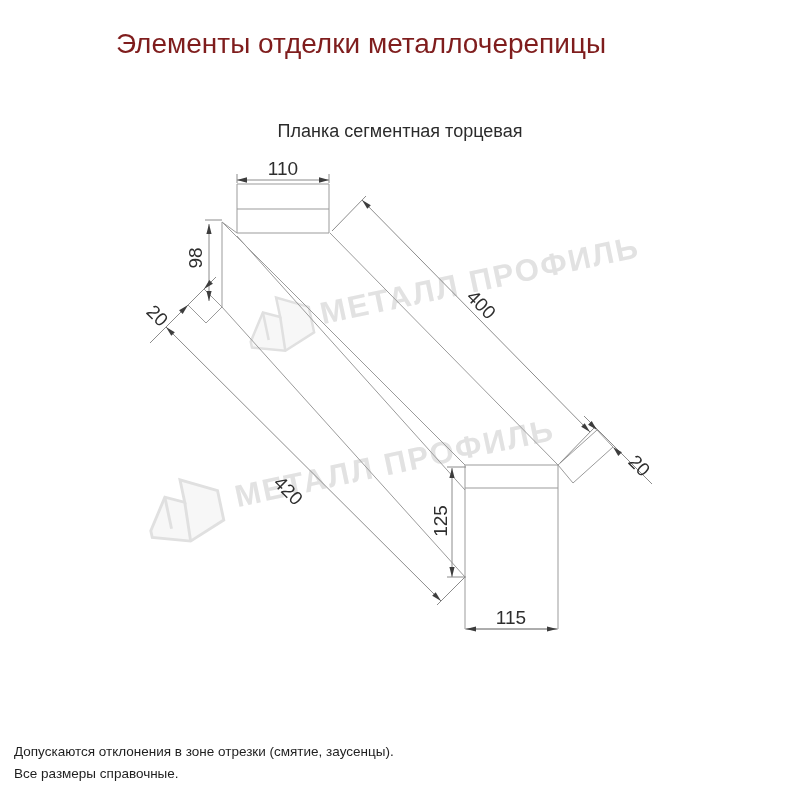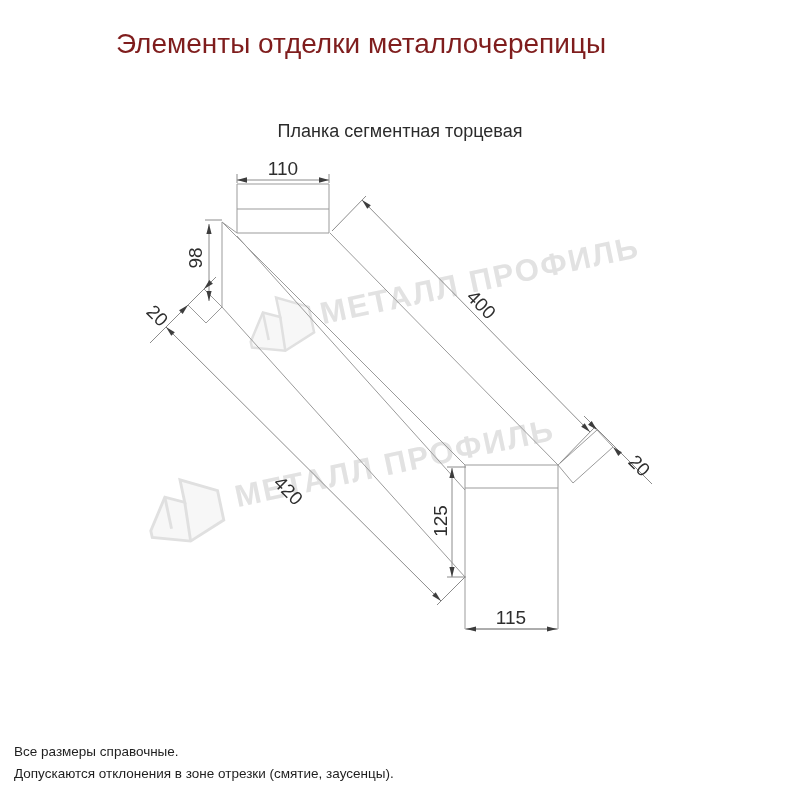--- a/index.html
+++ b/index.html
@@ -126,17 +126,17 @@
         <path class="dimline" d="M466,629 L557,629"></path>
         <polygon class="arrow" points="466,629 476,626.4 476,631.6"></polygon>
         <polygon class="arrow" points="557,629 547,626.4 547,631.6"></polygon>
         <text class="dimtext" x="511" y="624" text-anchor="middle">115</text>
       </g>
 
     </g>
   </svg>
 
   <div class="notes">
+    <div>Допускаются отклонения в зоне отрезки (смятие, заусенцы).</div>
     <div>Все размеры справочные.</div>
-    <div>Допускаются отклонения в зоне отрезки (смятие, заусенцы).</div>
   </div>
 
 </div>
 
 </body></html>

